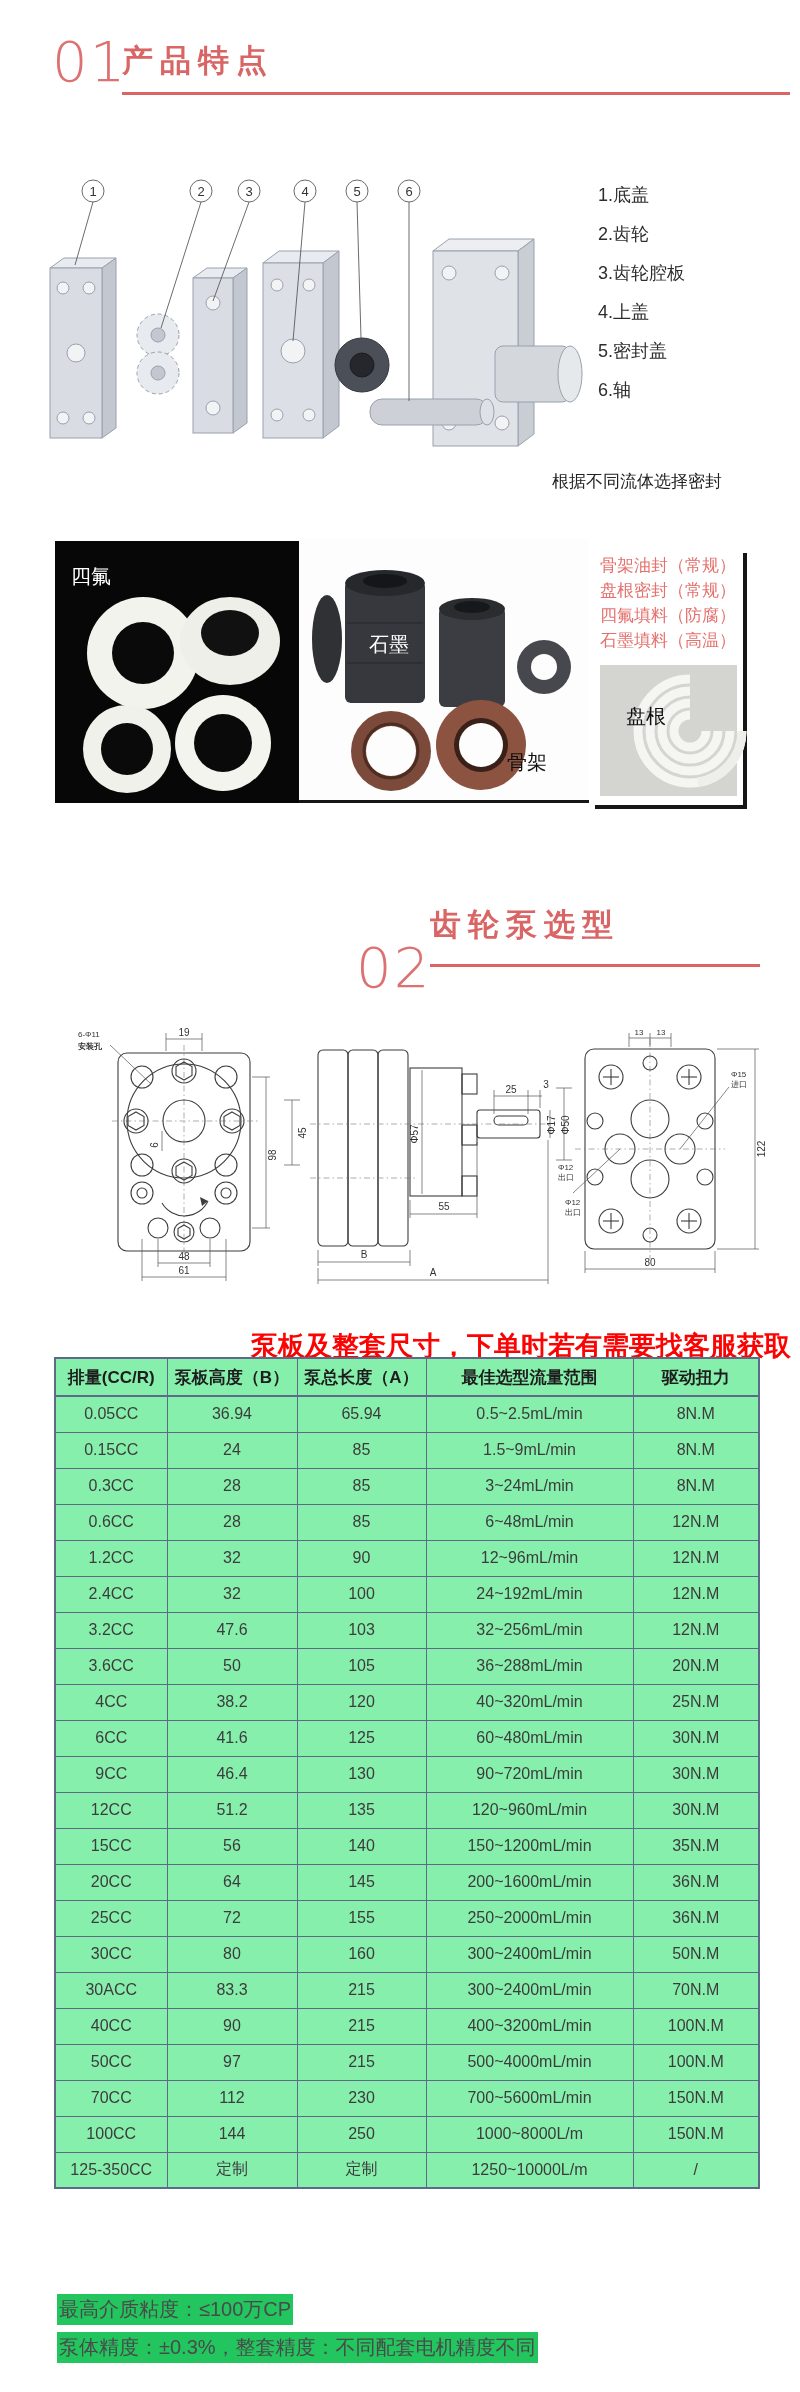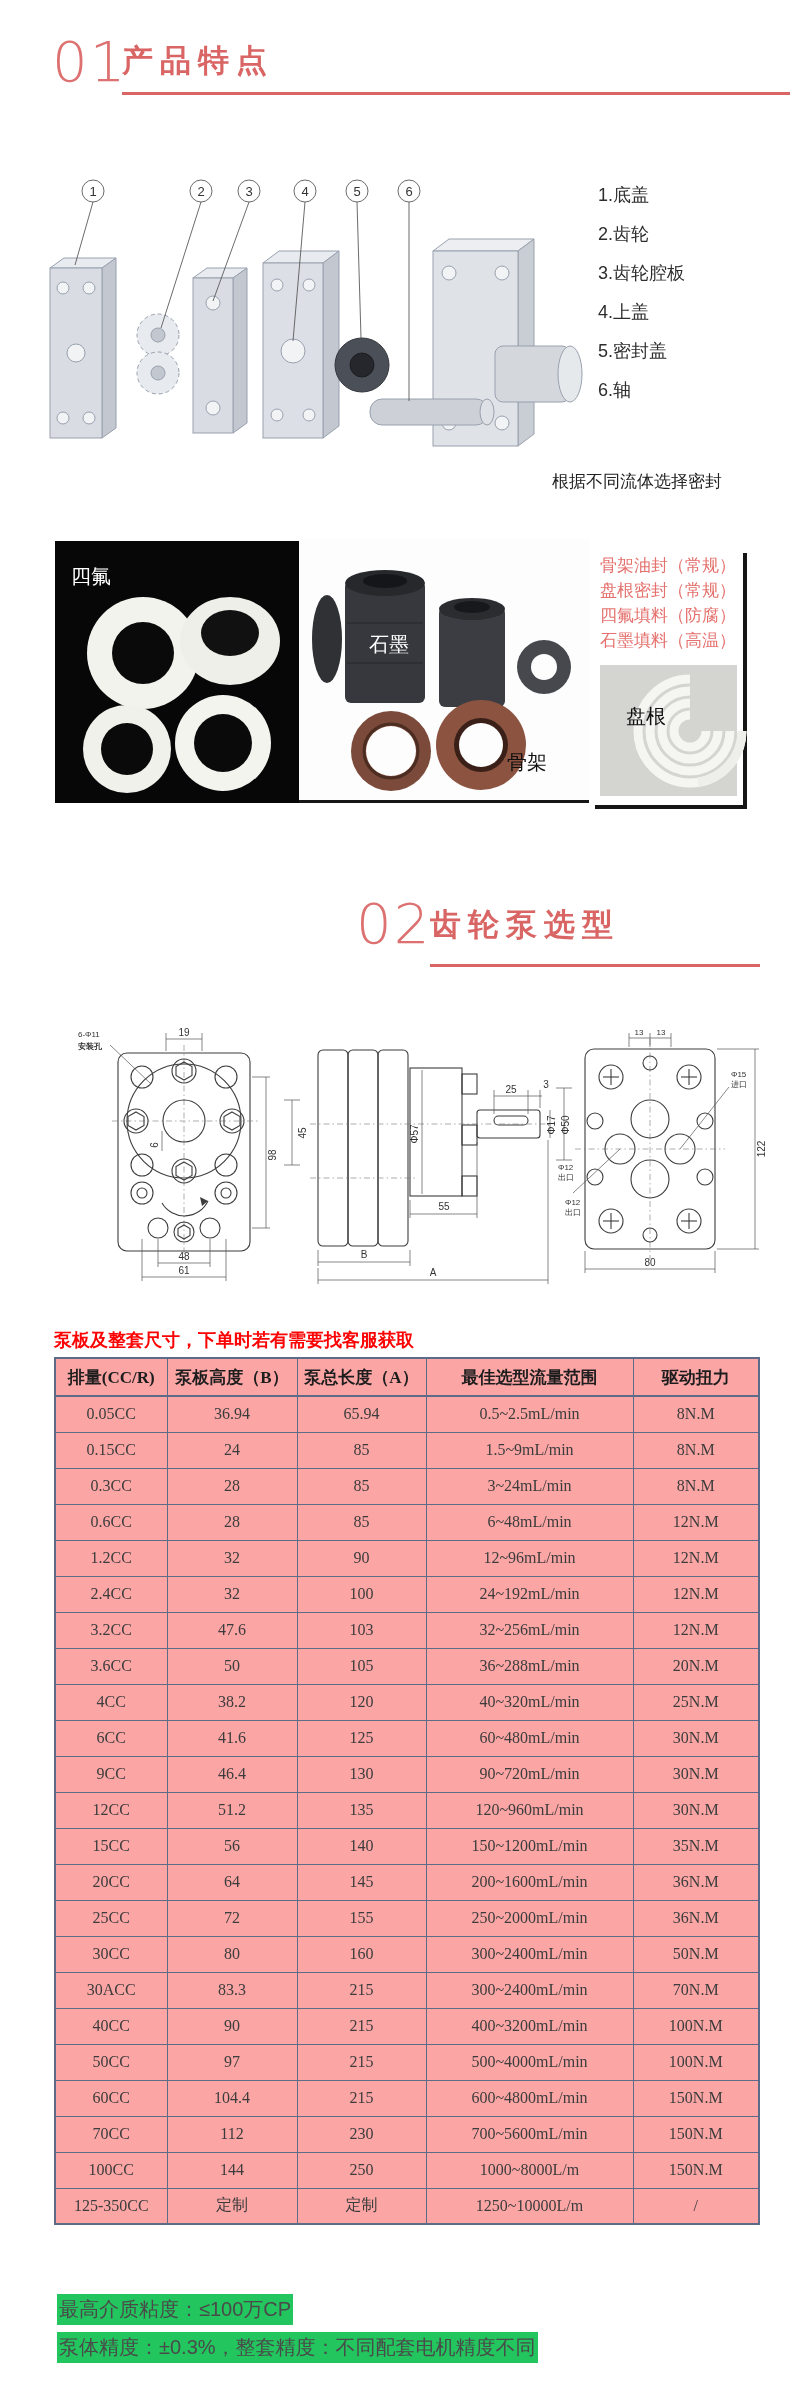--- a/index.html
+++ b/index.html
@@ -29,24 +29,24 @@
   
   .drawings { position:absolute; left:55px; top:1012px; width:740px; height:270px; }
   .drawings svg { position:absolute; }
   .dwg { stroke:#3d3d3d; fill:none; stroke-width:1.1; }
   .dim { stroke:#555; fill:none; stroke-width:0.7; }
   .dimtxt { font-size:10px; fill:#333; stroke:none; }
   .smalltxt { font-size:8px; fill:#333; stroke:none; }
   .cl { stroke:#777; stroke-width:0.6; stroke-dasharray:6 3 1.5 3; fill:none; }
 
   
-  .notice { position:absolute; left:54px; top:1320px; width:737px; font-size:18px; font-weight:bold; color:#fb0303; }
-
-  
-  table.pump { position:absolute; left:54px; top:1349px; width:704px; border-collapse:collapse; table-layout:fixed; background:#fca5a5; border:2px solid #5c6b87;font-family:Liberation Serif, serif; }
+  .notice { position:absolute; left:54px; top:1320px; width:737px; text-align:right; font-size:27px; font-weight:bold; color:#fb0303; }
+
+  
+  table.pump { position:absolute; left:54px; top:1349px; width:704px; border-collapse:collapse; table-layout:fixed; background:#86efac; border:2px solid #5c6b87; }
   table.pump th { border:1px solid #5c6b87; border-bottom:2px solid #5c6b87; height:38px; font-size:17px; font-weight:bold; color:#1d1d1d; text-align:center; }
   table.pump td { border:1px solid #5c6b87; height:36px; font-size:16px; color:#3c3c3c; text-align:center; }
 
   
   .note-block { position:absolute; left:57px; top:2222px; font-size:20px; line-height:30px; color:#4a4a4a; }
   .spec-block { position:absolute; left:57px; top:2286px; font-size:20px; color:#4a4a4a; }
   .spec-line { display:table; background:#22c55e; padding:2px 2px 2px 2px; margin-bottom:7px; white-space:nowrap; }
 
   
   .exploded { position:absolute; left:25px; top:95px; }
@@ -200,21 +200,21 @@
             <path d="M 62 38 A 28 28 0 1 0 90 66"></path>
             <path d="M 62 50 A 16 16 0 1 0 78 66"></path>
             <path d="M 114 66 A 52 52 0 0 1 70 117" stroke="#eeeeea"></path>
           </g>
         </svg>
         <span class="photo-label" style="left:26px;top:38px;color:#111;">盘根</span>
       </div>
     </div>
   </div>
 
-  <div class="sec-num" style="left:356px;top:888px;">02</div>
+  <div class="sec-num" style="left:356px;top:932px;">02</div>
   <div class="sec-title" style="left:430px;top:896px;">齿轮泵选型</div>
   <div class="sec-line" style="left:430px;top:956px;width:330px;"></div>
 
   <div class="drawings">
 
     <svg style="left:15px;top:5px;" width="245" height="262" viewBox="0 0 245 262">
       <rect class="dwg" x="48" y="28" width="132" height="198" rx="9"></rect>
       <line class="cl" x1="114" y1="20" x2="114" y2="234"></line>
       <line class="cl" x1="42" y1="96" x2="188" y2="96"></line>
       <circle class="dwg" cx="114" cy="96" r="57"></circle>
@@ -520,27 +520,20 @@
           <td>100N.M</td>
         </tr>
         <tr>
           <td>50CC</td>
           <td>97</td>
           <td>215</td>
           <td>500~4000mL/min</td>
           <td>100N.M</td>
         </tr>
         <tr>
-          <td>60CC</td>
-          <td>104.4</td>
-          <td>215</td>
-          <td>600~4800mL/min</td>
-          <td>150N.M</td>
-        </tr>
-        <tr>
           <td>70CC</td>
           <td>112</td>
           <td>230</td>
           <td>700~5600mL/min</td>
           <td>150N.M</td>
         </tr>
         <tr>
           <td>100CC</td>
           <td>144</td>
           <td>250</td>

